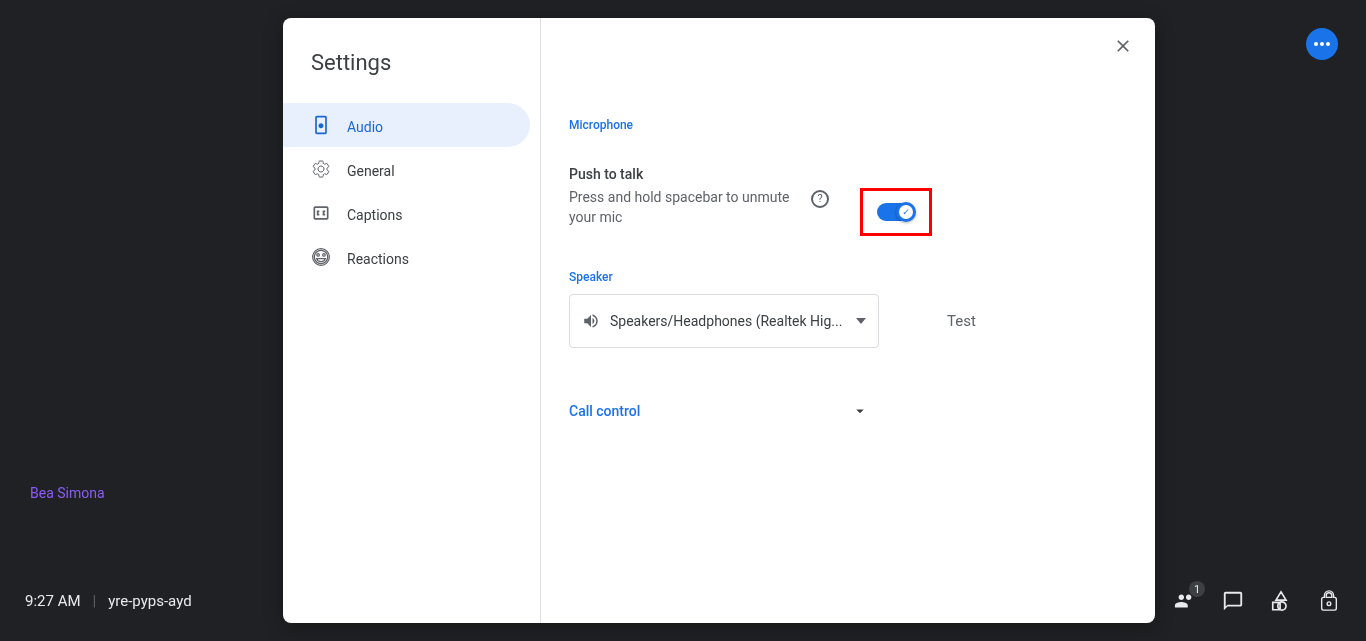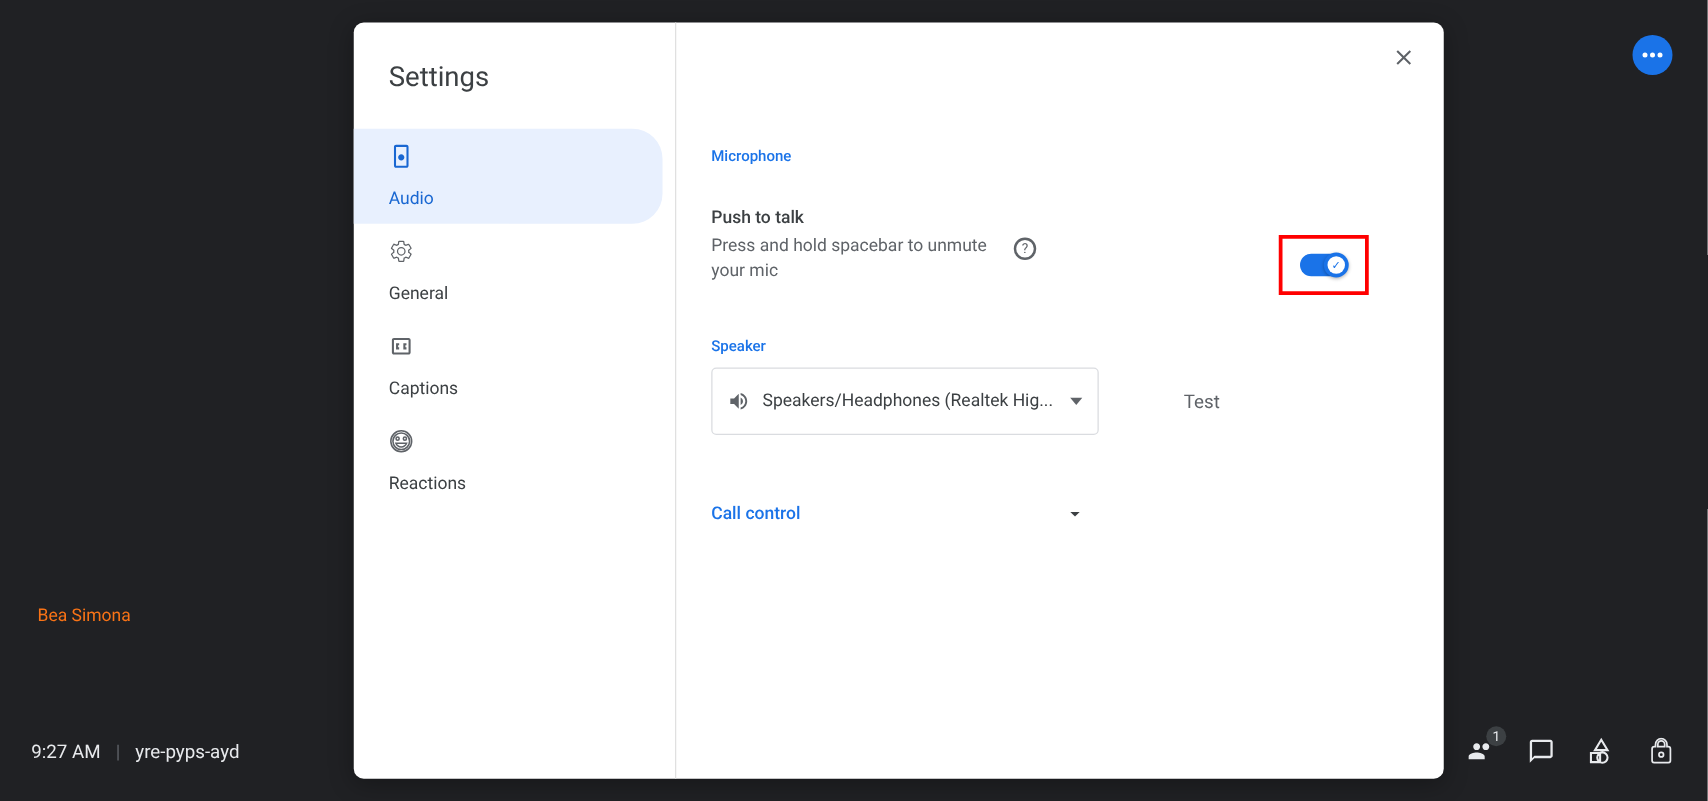--- a/index.html
+++ b/index.html
@@ -17,21 +17,21 @@
     }
     .bg-overlay {
       position: absolute;
       inset: 0;
       background: #202124;
     }
     .participant-name {
       position: absolute;
       bottom: 140px;
       left: 30px;
-      color: #f97316;
+      color: #8b5cf6;
       font-size: 14px;
     }
     .bottom-bar {
       position: absolute;
       bottom: 28px;
       left: 0;
       right: 0;
       display: flex;
       align-items: center;
       justify-content: space-between;
@@ -117,29 +117,28 @@
       padding-top: 24px;
     }
     .modal-title {
       font-size: 22px;
       color: #3c4043;
       padding: 8px 28px 28px;
       font-weight: 400;
     }
     .nav-item {
       display: flex;
-      align-items: flex-start;
+      align-items: flex-end;
       gap: 16px;
       padding: 12px 28px;
       font-size: 14px;
       color: #3c4043;
       cursor: pointer;
       border-radius: 0 24px 24px 0;
       margin-right: 10px;
-      flex-direction: column;
     }
     .nav-item.active {
       background: #e8f0fe;
       color: #1967d2;
     }
     .nav-item.active svg {
       fill: #1967d2;
     }
     .nav-item svg {
       fill: #5f6368;
@@ -213,21 +212,22 @@
     }
     .push-title {
       font-size: 14px;
       color: #3c4043;
       font-weight: 500;
       margin-bottom: 6px;
     }
     .push-row {
       display: flex;
       align-items: flex-start;
-      justify-content: space-between;
+      justify-content: flex-start;
+      gap: 31px;
     }
     .push-desc {
       font-size: 14px;
       color: #5f6368;
       max-width: 260px;
       line-height: 1.4;
       display: flex;
       gap: 10px;
       align-items: flex-start;
     }

